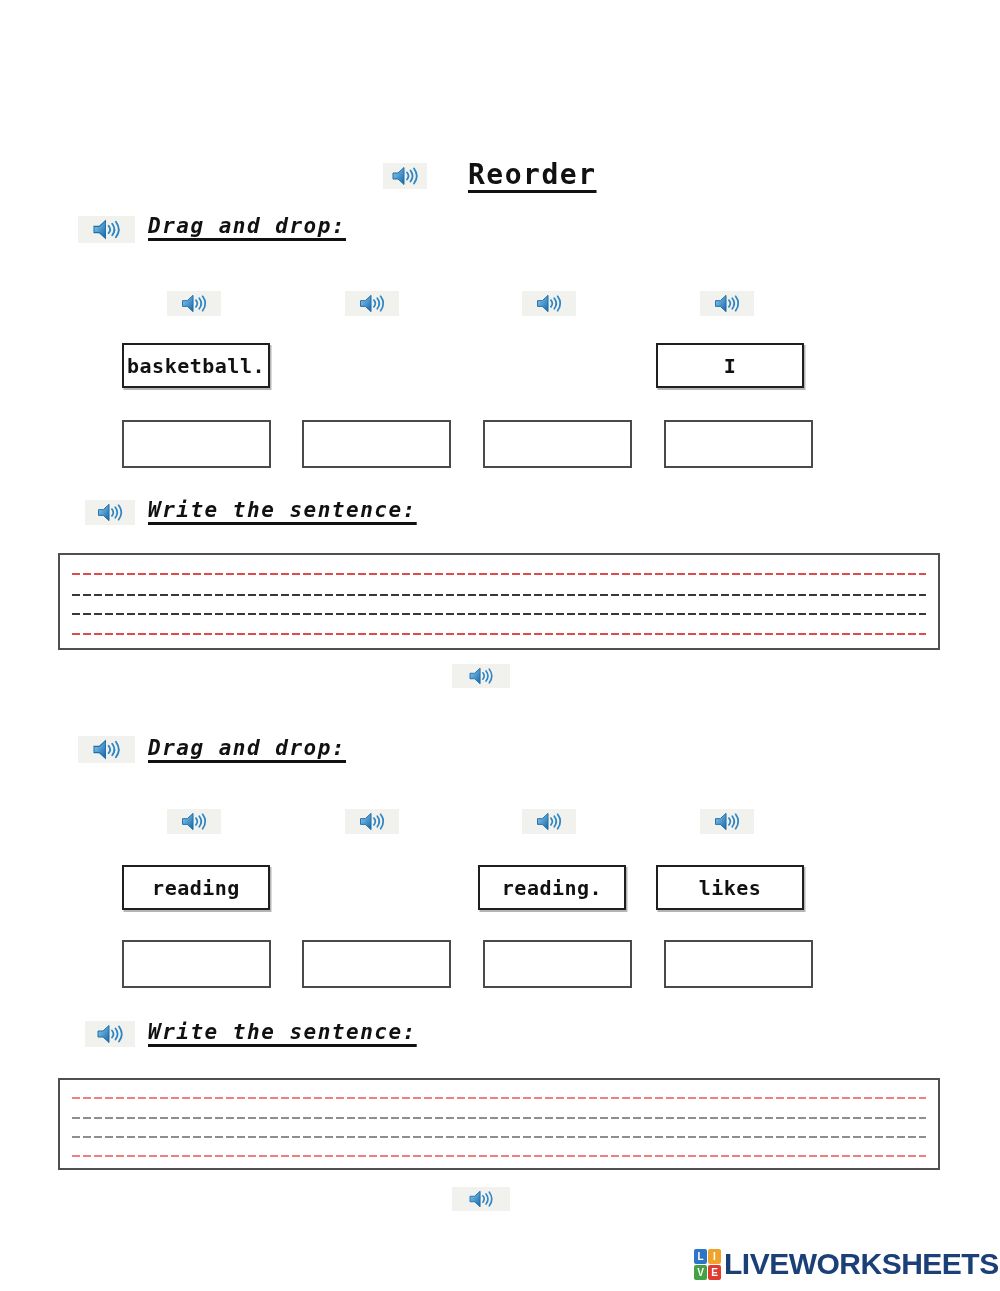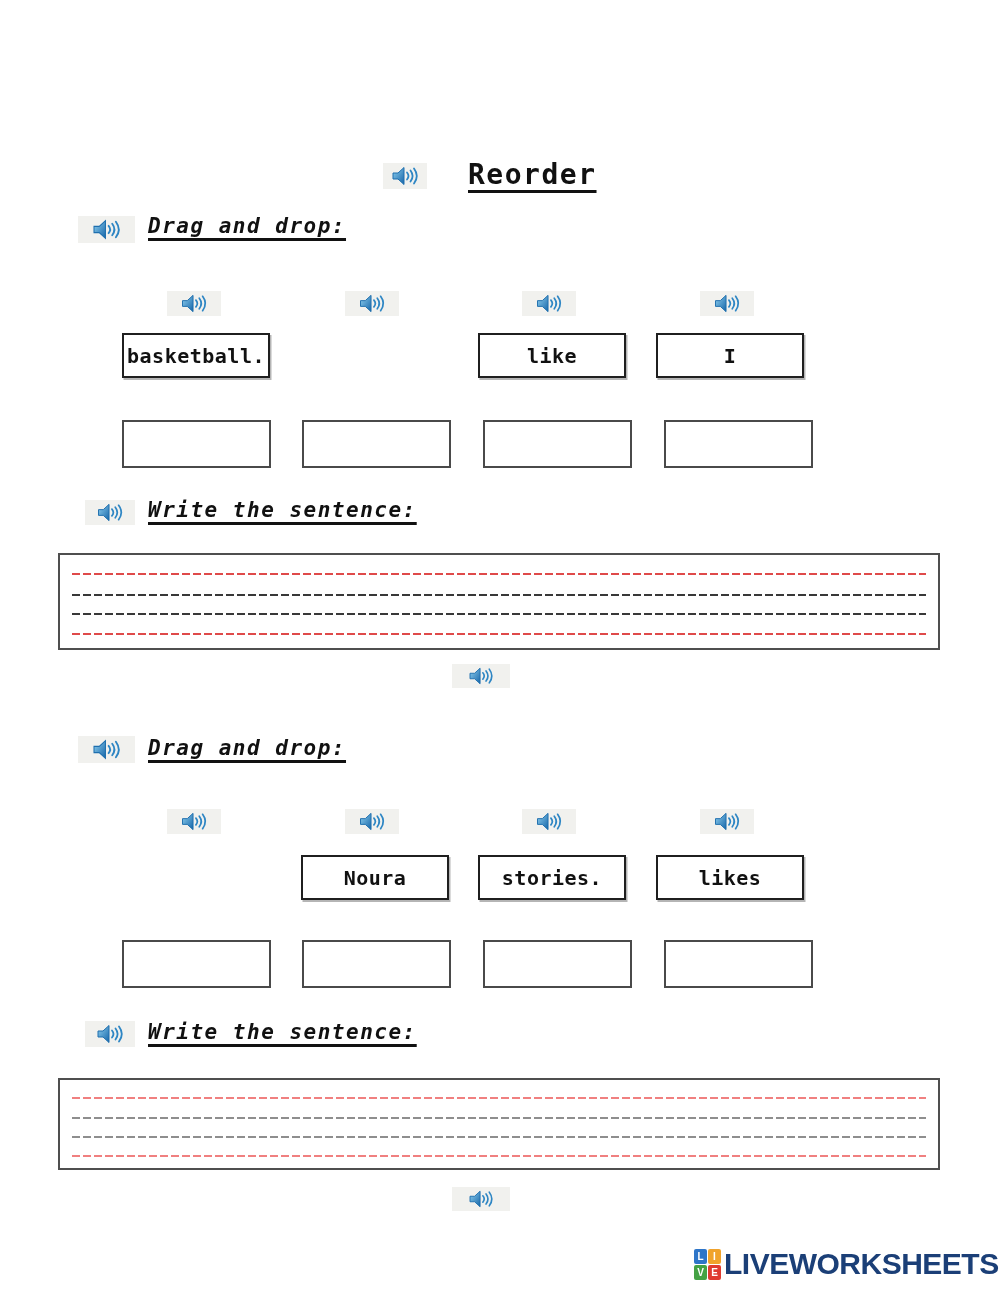--- a/index.html
+++ b/index.html
@@ -10,21 +10,21 @@
        padding:1px 6px;box-sizing:border-box;cursor:pointer;}
   .spk svg{width:100%;height:100%;display:block;}
   
   .heading{position:absolute;font-weight:bold;font-size:21px;letter-spacing:1.5px;
            text-decoration:underline;text-decoration-thickness:2.5px;text-underline-offset:5px;white-space:nowrap;font-style:italic;}
   .title{position:absolute;font-weight:bold;font-size:28px;letter-spacing:1.5px;
          text-decoration:underline;text-decoration-thickness:3px;text-underline-offset:6px;white-space:nowrap;}
   
   .wordbox{position:absolute;width:144px;height:41px;background:#fff;border:2px solid #1f1f1f;
            box-shadow:1.5px 2px 0 rgba(90,90,90,.45);display:flex;align-items:center;justify-content:center;
-           font-weight:bold;font-size:20px;letter-spacing:.5px;cursor:grab;}
+           font-weight:bold;font-size:20px;letter-spacing:.5px;cursor:grab;margin-top:10px;}
   .dropbox{position:absolute;width:145px;height:44px;background:#fff;border:2px solid #4a4a4a;cursor:pointer;}
   
   .writebox{position:absolute;left:58px;width:878px;background:#fff;border:2px solid #4f4f4f;cursor:text;}
   .wline{position:absolute;left:12px;right:12px;height:2px;
          background:repeating-linear-gradient(90deg,var(--c) 0 8px,rgba(0,0,0,0) 8px 11px);}
   .c-red{--c:#df4a4a;} .c-dark{--c:#383838;} .c-redl{--c:#f08080;} .c-gray{--c:#8e8e8e;}
   
   .logo{position:absolute;left:694px;top:1247px;display:flex;align-items:center;cursor:pointer;}
   .logo-grid{display:grid;grid-template-columns:13px 13px;grid-template-rows:15px 15px;gap:1px;margin-right:3px;}
   .logo-sq{display:flex;align-items:center;justify-content:center;color:#fff;
@@ -133,21 +133,20 @@
           </defs>
           <path d="M4 9 h5 l6 -5.5 v17 l-6 -5.5 h-5 z" fill="url(#spkg)" stroke="#1e6fae" stroke-width="1"></path>
           <path d="M18 8.5 q3 3.5 0 7" fill="none" stroke="#2e86c4" stroke-width="1.8" stroke-linecap="round"></path>
           <path d="M21.5 6.5 q4.2 5.5 0 11" fill="none" stroke="#2e86c4" stroke-width="1.8" stroke-linecap="round"></path>
           <path d="M25 4.5 q5.6 7.5 0 15" fill="none" stroke="#2e86c4" stroke-width="1.8" stroke-linecap="round"></path>
         </svg>
       </span>
     </div>
 
   <div class="wordbox" style="left:122px;top:333px;">basketball.</div>
-  <div class="wordbox" style="left:478px;top:333px;">like</div>
   <div class="wordbox" style="left:656px;top:333px;">I</div>
 
   <div class="dropbox" style="left:122px;top:420px;"></div>
   <div class="dropbox" style="left:302px;top:420px;"></div>
   <div class="dropbox" style="left:483px;top:420px;"></div>
   <div class="dropbox" style="left:664px;top:420px;"></div>
 
   <div class="spk" style="left:85px;top:500px;width:50px;height:25px;">
     <span style="display: block; width: 100%; height: 100%;">
         <svg viewBox="0 0 32 24" preserveAspectRatio="xMidYMid meet" style="width:100%;height:100%">
@@ -266,22 +265,22 @@
             </linearGradient>
           </defs>
           <path d="M4 9 h5 l6 -5.5 v17 l-6 -5.5 h-5 z" fill="url(#spkg)" stroke="#1e6fae" stroke-width="1"></path>
           <path d="M18 8.5 q3 3.5 0 7" fill="none" stroke="#2e86c4" stroke-width="1.8" stroke-linecap="round"></path>
           <path d="M21.5 6.5 q4.2 5.5 0 11" fill="none" stroke="#2e86c4" stroke-width="1.8" stroke-linecap="round"></path>
           <path d="M25 4.5 q5.6 7.5 0 15" fill="none" stroke="#2e86c4" stroke-width="1.8" stroke-linecap="round"></path>
         </svg>
       </span>
     </div>
 
-  <div class="wordbox" style="left:301px;top:855px;">Noura</div>
-  <div class="wordbox" style="left:478px;top:855px;">stories.</div>
+  <div class="wordbox" style="left:122px;top:855px;">reading</div>
+  <div class="wordbox" style="left:478px;top:855px;">reading.</div>
   <div class="wordbox" style="left:656px;top:855px;">likes</div>
 
   <div class="dropbox" style="left:122px;top:940px;"></div>
   <div class="dropbox" style="left:302px;top:940px;"></div>
   <div class="dropbox" style="left:483px;top:940px;"></div>
   <div class="dropbox" style="left:664px;top:940px;"></div>
 
   <div class="spk" style="left:85px;top:1021px;width:50px;height:26px;">
     <span style="display: block; width: 100%; height: 100%;">
         <svg viewBox="0 0 32 24" preserveAspectRatio="xMidYMid meet" style="width:100%;height:100%">

